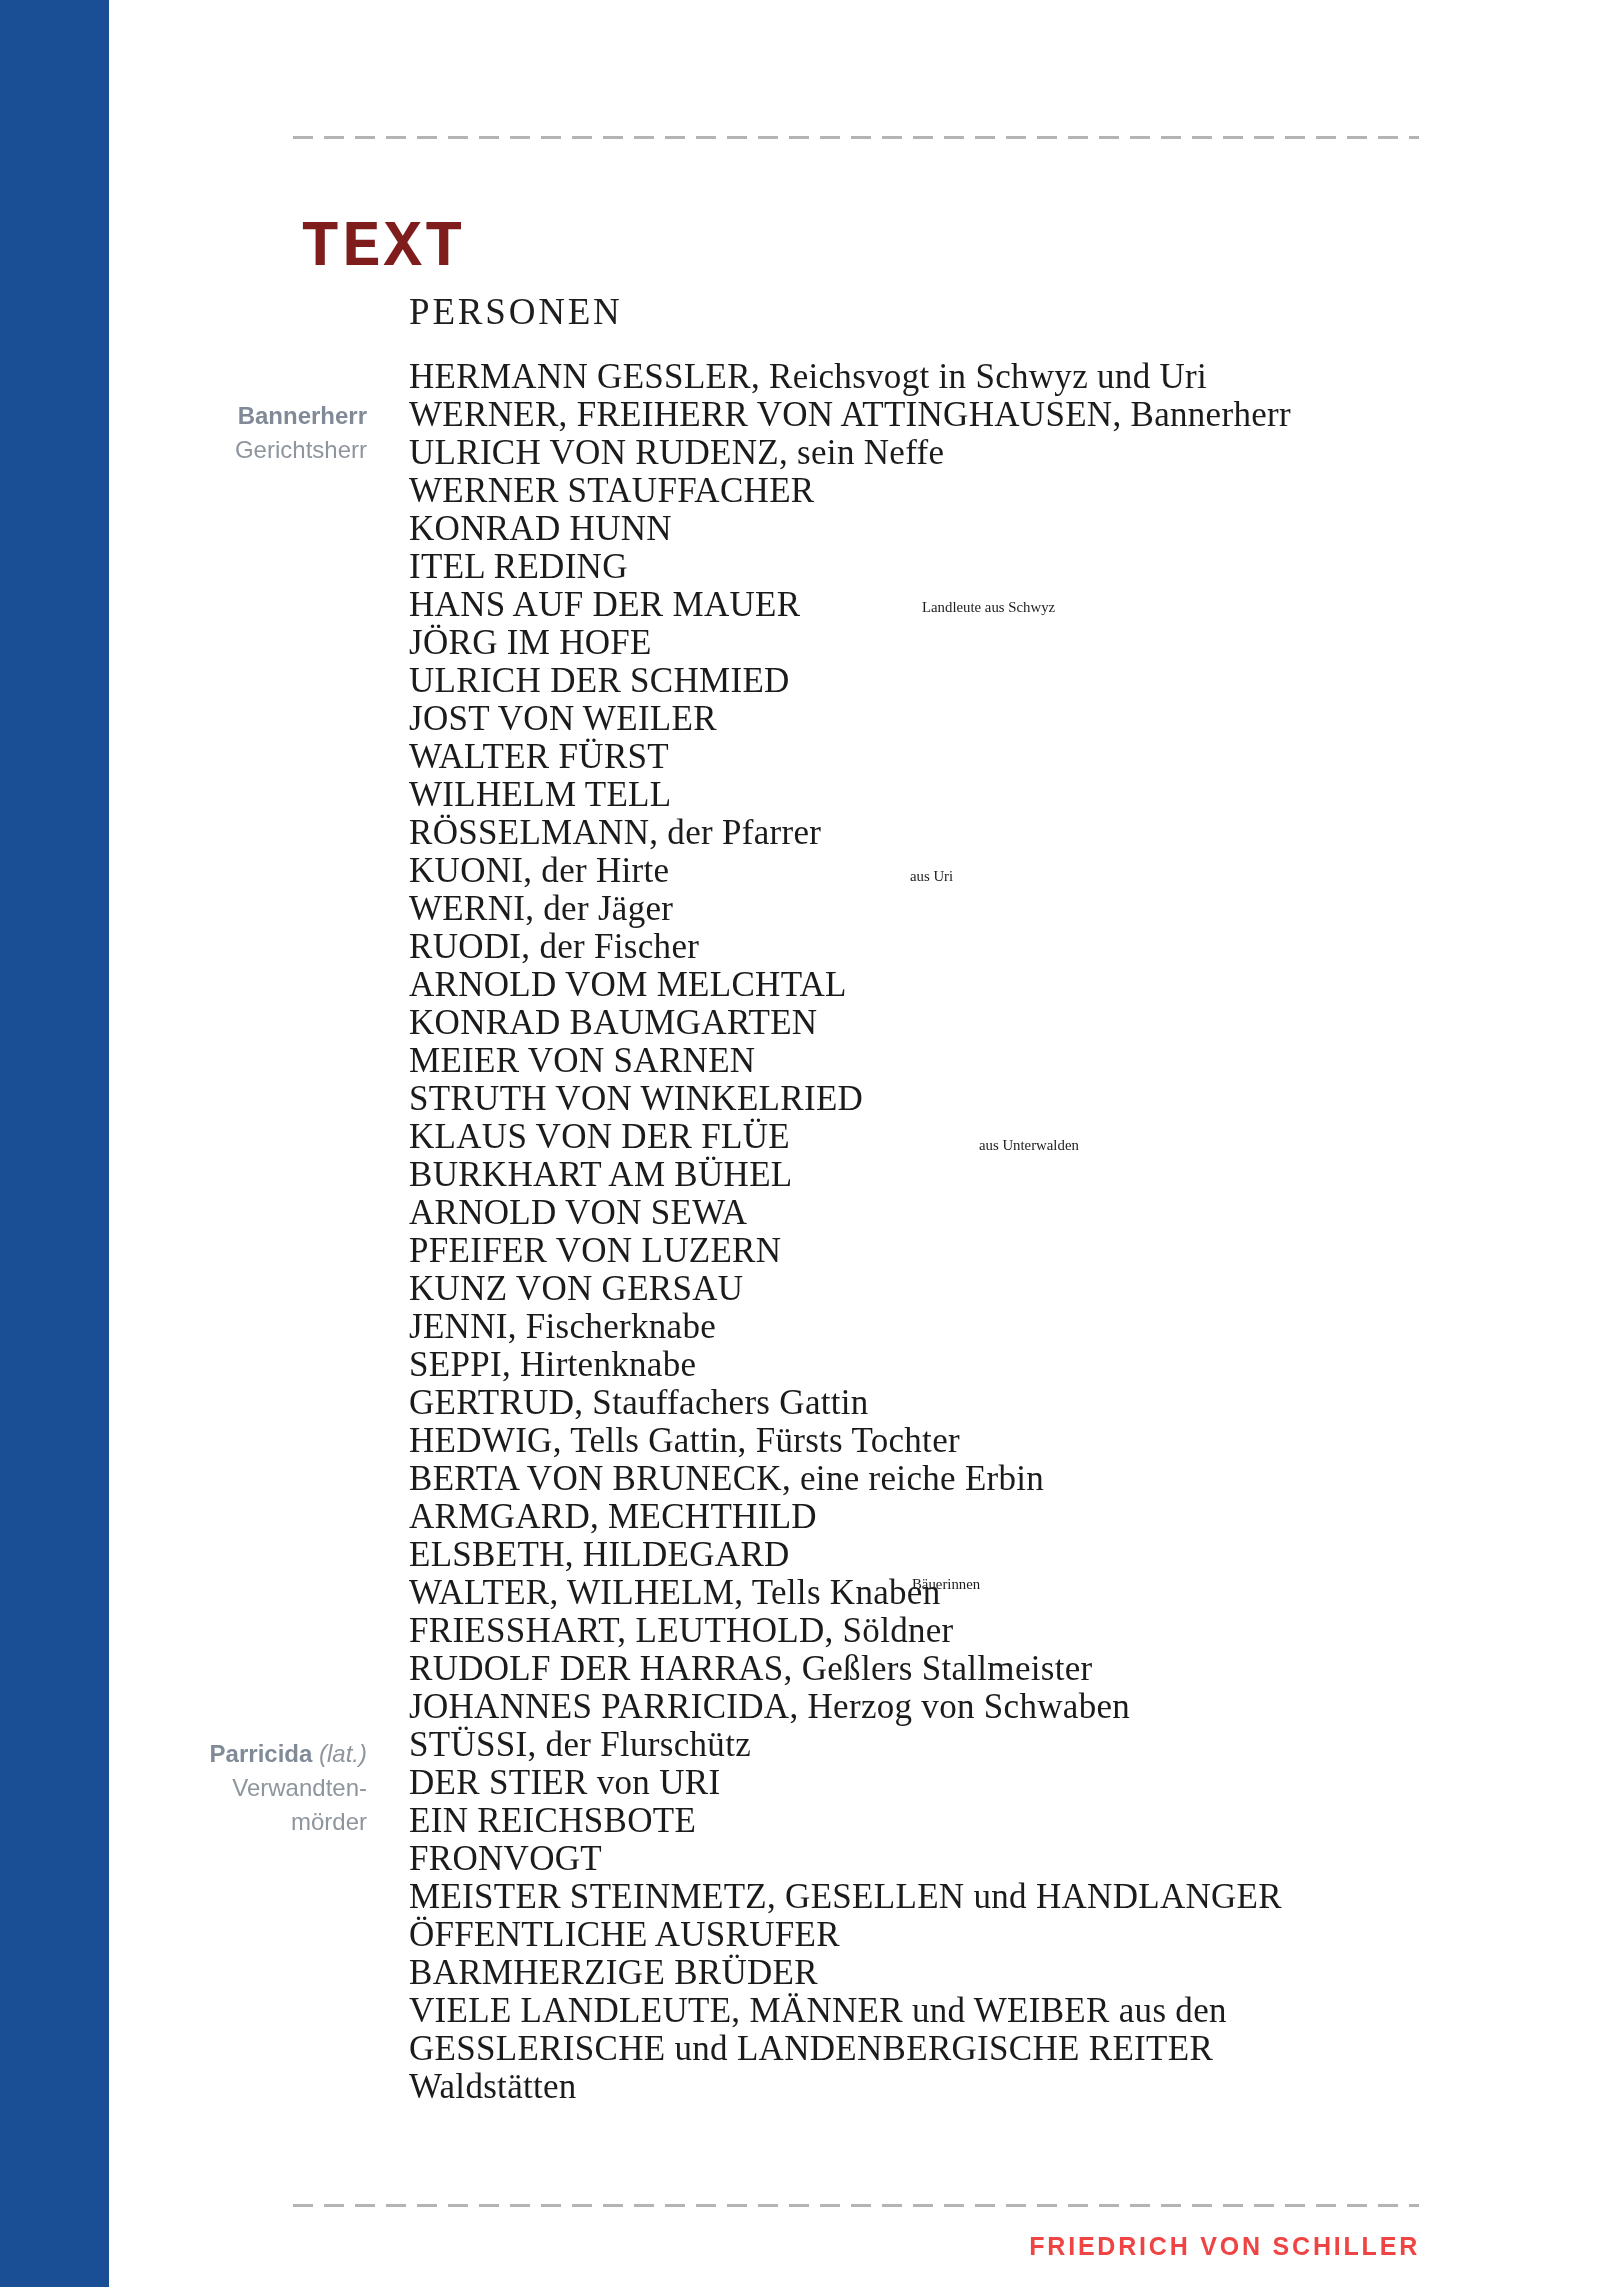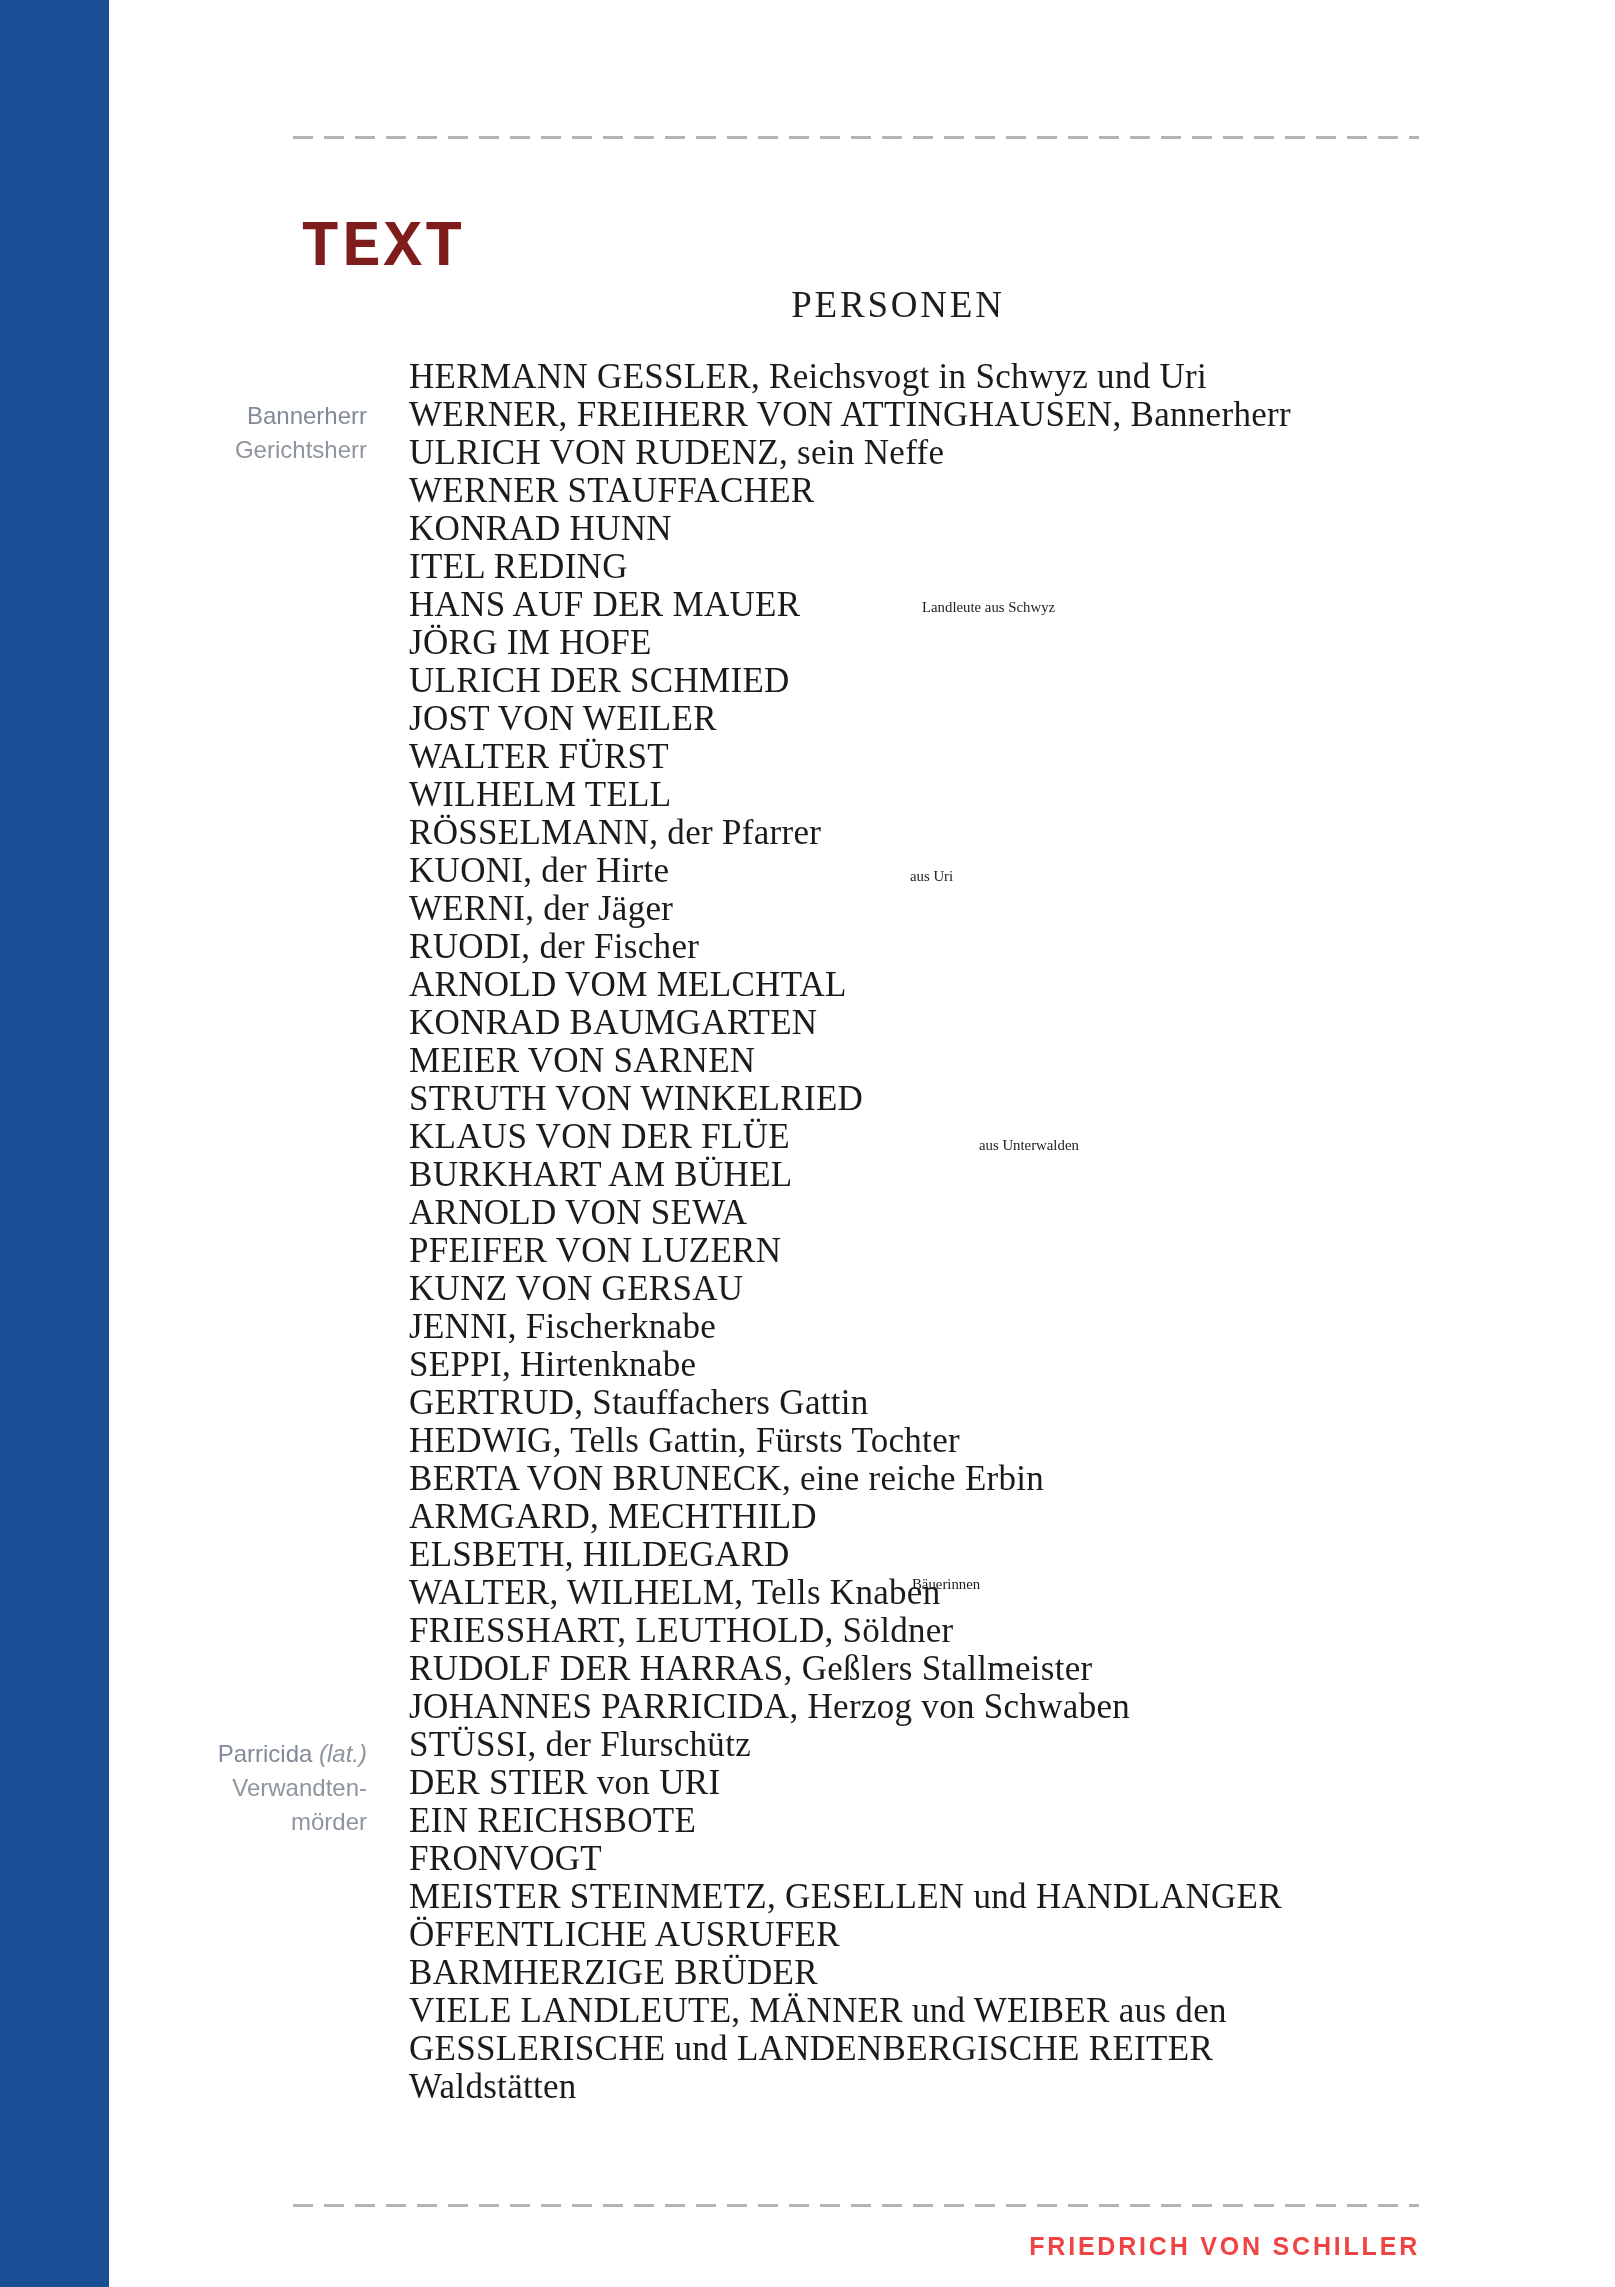--- a/index.html
+++ b/index.html
@@ -35,23 +35,23 @@
     left: 301px; top: 212px;
     font-family: Liberation Mono, monospace;
     font-weight: bold;
     font-size: 64px;
     letter-spacing: 2.8px;
     color: #7f1d1d;
   }
 
   .page-title {
     position: absolute;
-    left: 409px; top: 283px;
+    left: 409px; top: 290px;
     width: 978px;
-    text-align: center;
+    text-align: left;
     font-size: 37px;
     letter-spacing: 2.8px;
     color: #1e1e1e;
   }
 
   .persons-list {
     position: absolute;
     left: 409px; top: 358px;
     width: 1144px;
     font-size: 35px;
@@ -72,21 +72,21 @@
   .gl-baeuerinnen { left: 503px; top: 1207px; }
 
   .margin-note {
     position: absolute;
     text-align: right;
     font-family: "Liberation Sans", sans-serif;
     font-size: 24px;
     line-height: 34px;
     color: #8e959d;
   }
-  .margin-note .term { font-weight: normal; color: #818b97; }
+  .margin-note .term { font-weight: bold; color: #818b97; }
   .margin-note .lang { font-style: italic; }
   .note-bannerherr { left: 109px; top: 399px;  width: 258px; }
   .note-parricida  { left: 92px; top: 1737px; width: 275px; }
 
   .page-footer {
     position: absolute;
     left: 409px; top: 2232px;
     width: 1011px;
     text-align: right;
     font-family: "Liberation Sans", sans-serif;

